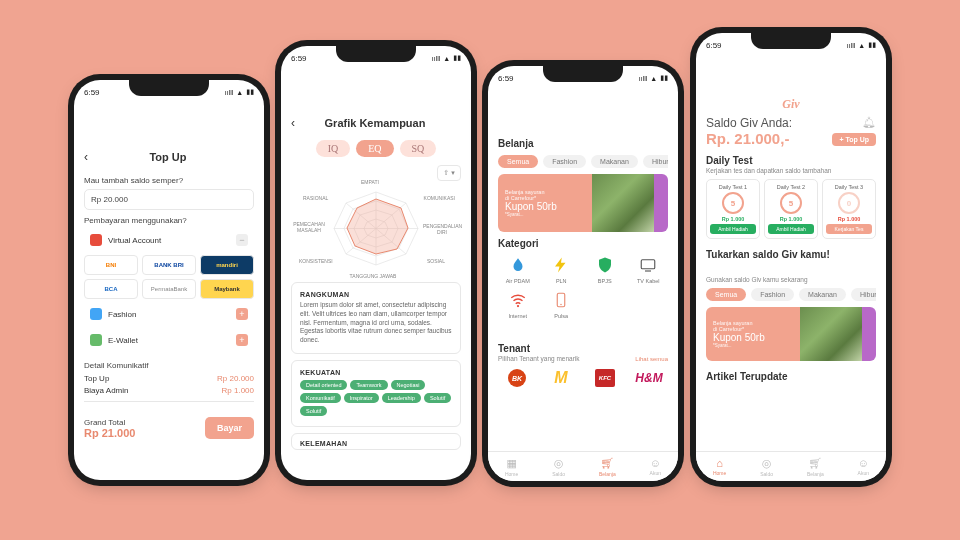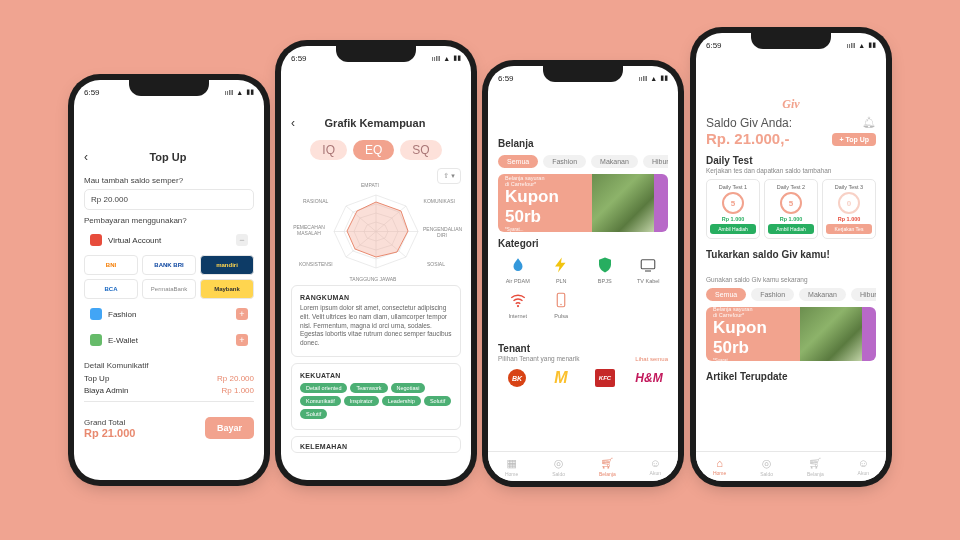--- a/index.html
+++ b/index.html
@@ -60,39 +60,39 @@
   .pay-row .sq{width:12px;height:12px;border-radius:3px;}
   .plus{width:12px;height:12px;border-radius:3px;background:var(--salmon);color:#fff;display:flex;align-items:center;justify-content:center;font-size:9px;line-height:1;}
   .bank-grid{display:grid;grid-template-columns:repeat(3,1fr);gap:4px;margin-top:4px;}
   .bank{border:1px solid var(--border);border-radius:4px;height:20px;display:flex;align-items:center;justify-content:center;font-size:6px;font-weight:700;}
   .detail-line{display:flex;justify-content:space-between;font-size:8px;margin-top:3px;}
   .grand{border-top:1px solid var(--border);margin-top:6px;padding-top:15px;display:flex;justify-content:space-between;align-items:center;}
   .grand .gt{font-size:8px;color:#444;}
   .grand .amt{font-size:11px;font-weight:700;color:var(--salmon-dark);}
   .btn{background:var(--salmon);color:#fff;border:none;border-radius:5px;padding:6px 12px;font-size:9px;font-weight:600;}
   .pill-row{display:flex;gap:6px;justify-content:center;margin:4px 0 8px;}
-  .pill{background:var(--pink-pill);color:#a77;font-size:12px;border-radius:10px;padding:3px 12px;}
+  .pill{background:var(--pink-pill);color:#a77;font-size:10px;border-radius:10px;padding:3px 12px;font-family:Liberation Serif, serif;}
   .pill.active{background:var(--salmon);color:#fff;}
   .card{border:1px solid var(--border);border-radius:6px;padding:8px;margin-top:6px;}
   .rk-title{font-size:7px;font-weight:700;letter-spacing:.3px;}
   .rk-body{font-size:6.5px;color:#666;margin-top:3px;line-height:1.35;}
   .chip-row{display:flex;flex-wrap:wrap;gap:3px;margin-top:4px;}
   .chip{font-size:5.5px;color:#fff;border-radius:6px;padding:2px 6px;}
   .chip.g{background:#4caf74;}
   .radar{position:relative;width:150px;height:95px;margin:0 auto;}
   .radar svg{width:100%;height:100%;}
   .r-lbl{position:absolute;font-size:5px;color:#888;text-align:center;}
   .section-h{font-size:10px;font-weight:700;margin:6px 0;}
   .tabs{display:flex;gap:5px;overflow:hidden;}
   .tab{font-size:7px;background:#f1f1f1;color:#777;border-radius:9px;padding:3px 9px;white-space:nowrap;}
   .tab.active{background:var(--salmon);color:#fff;}
   .promo{position:relative;height:58px;border-radius:6px;overflow:hidden;margin-top:6px;display:flex;}
   .promo .ov{width:55%;background:var(--salmon);color:#fff;padding:7px;display:flex;flex-direction:column;justify-content:center;}
   .promo .ov .sm{font-size:5.5px;opacity:.9;}
-  .promo .ov .lg{font-size:17px;font-weight:700;}
+  .promo .ov .lg{font-size:10px;font-weight:400;}
   .promo .img{flex:1;background:linear-gradient(135deg,#6b8e4e 0%,#8db36a 40%,#5a7a3f 70%,#c2d4a8 100%);}
   .promo .side{width:14px;background:var(--purple);}
   .cat-grid{display:grid;grid-template-columns:repeat(4,1fr);gap:6px 4px;margin-top:5px;}
   .cat{display:flex;flex-direction:column;align-items:center;gap:3px;}
   .cat .ci{width:20px;height:20px;display:flex;align-items:center;justify-content:center;}
   .cat .ci svg{width:18px;height:18px;}
   .cat span{font-size:5.5px;color:#777;}
   .tenant-grid{display:grid;grid-template-columns:repeat(4,1fr);gap:6px;margin-top:5px;}
   .tenant{height:22px;display:flex;align-items:center;justify-content:center;font-size:8px;font-weight:800;font-style:italic;}
   .navbar{height:30px;border-top:1px solid var(--border);display:flex;justify-content:space-around;align-items:center;background:#fff;}

